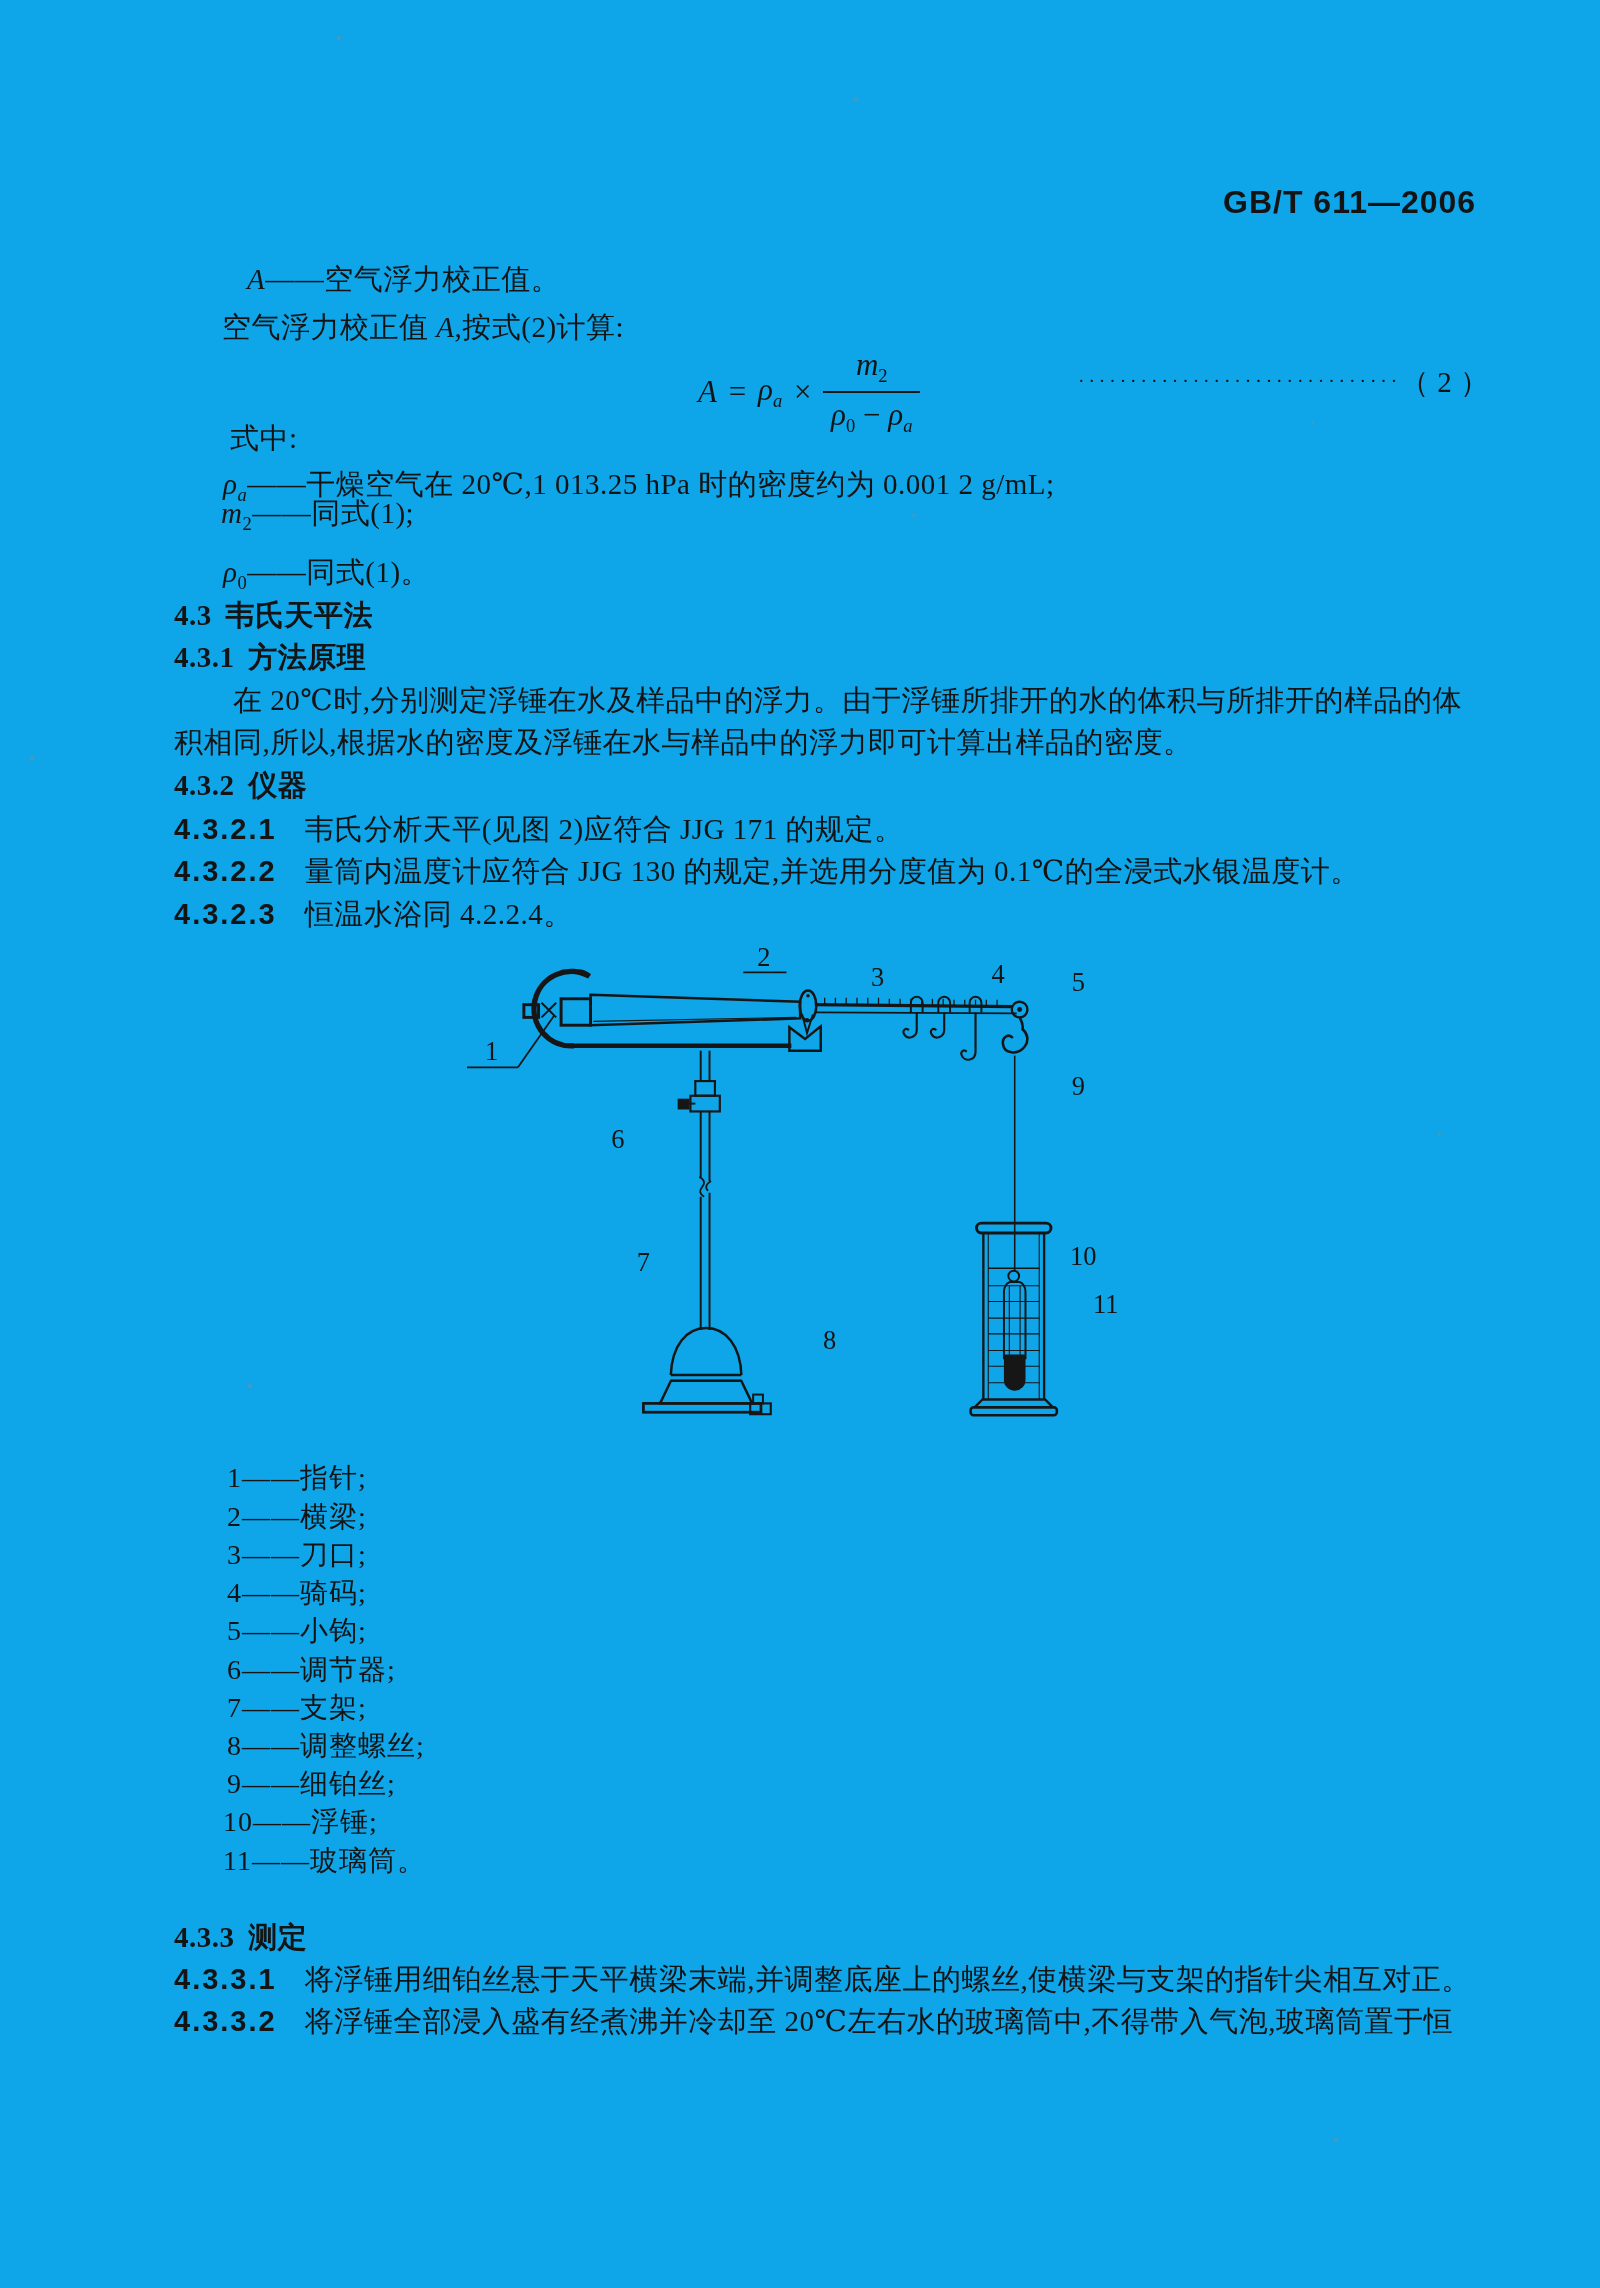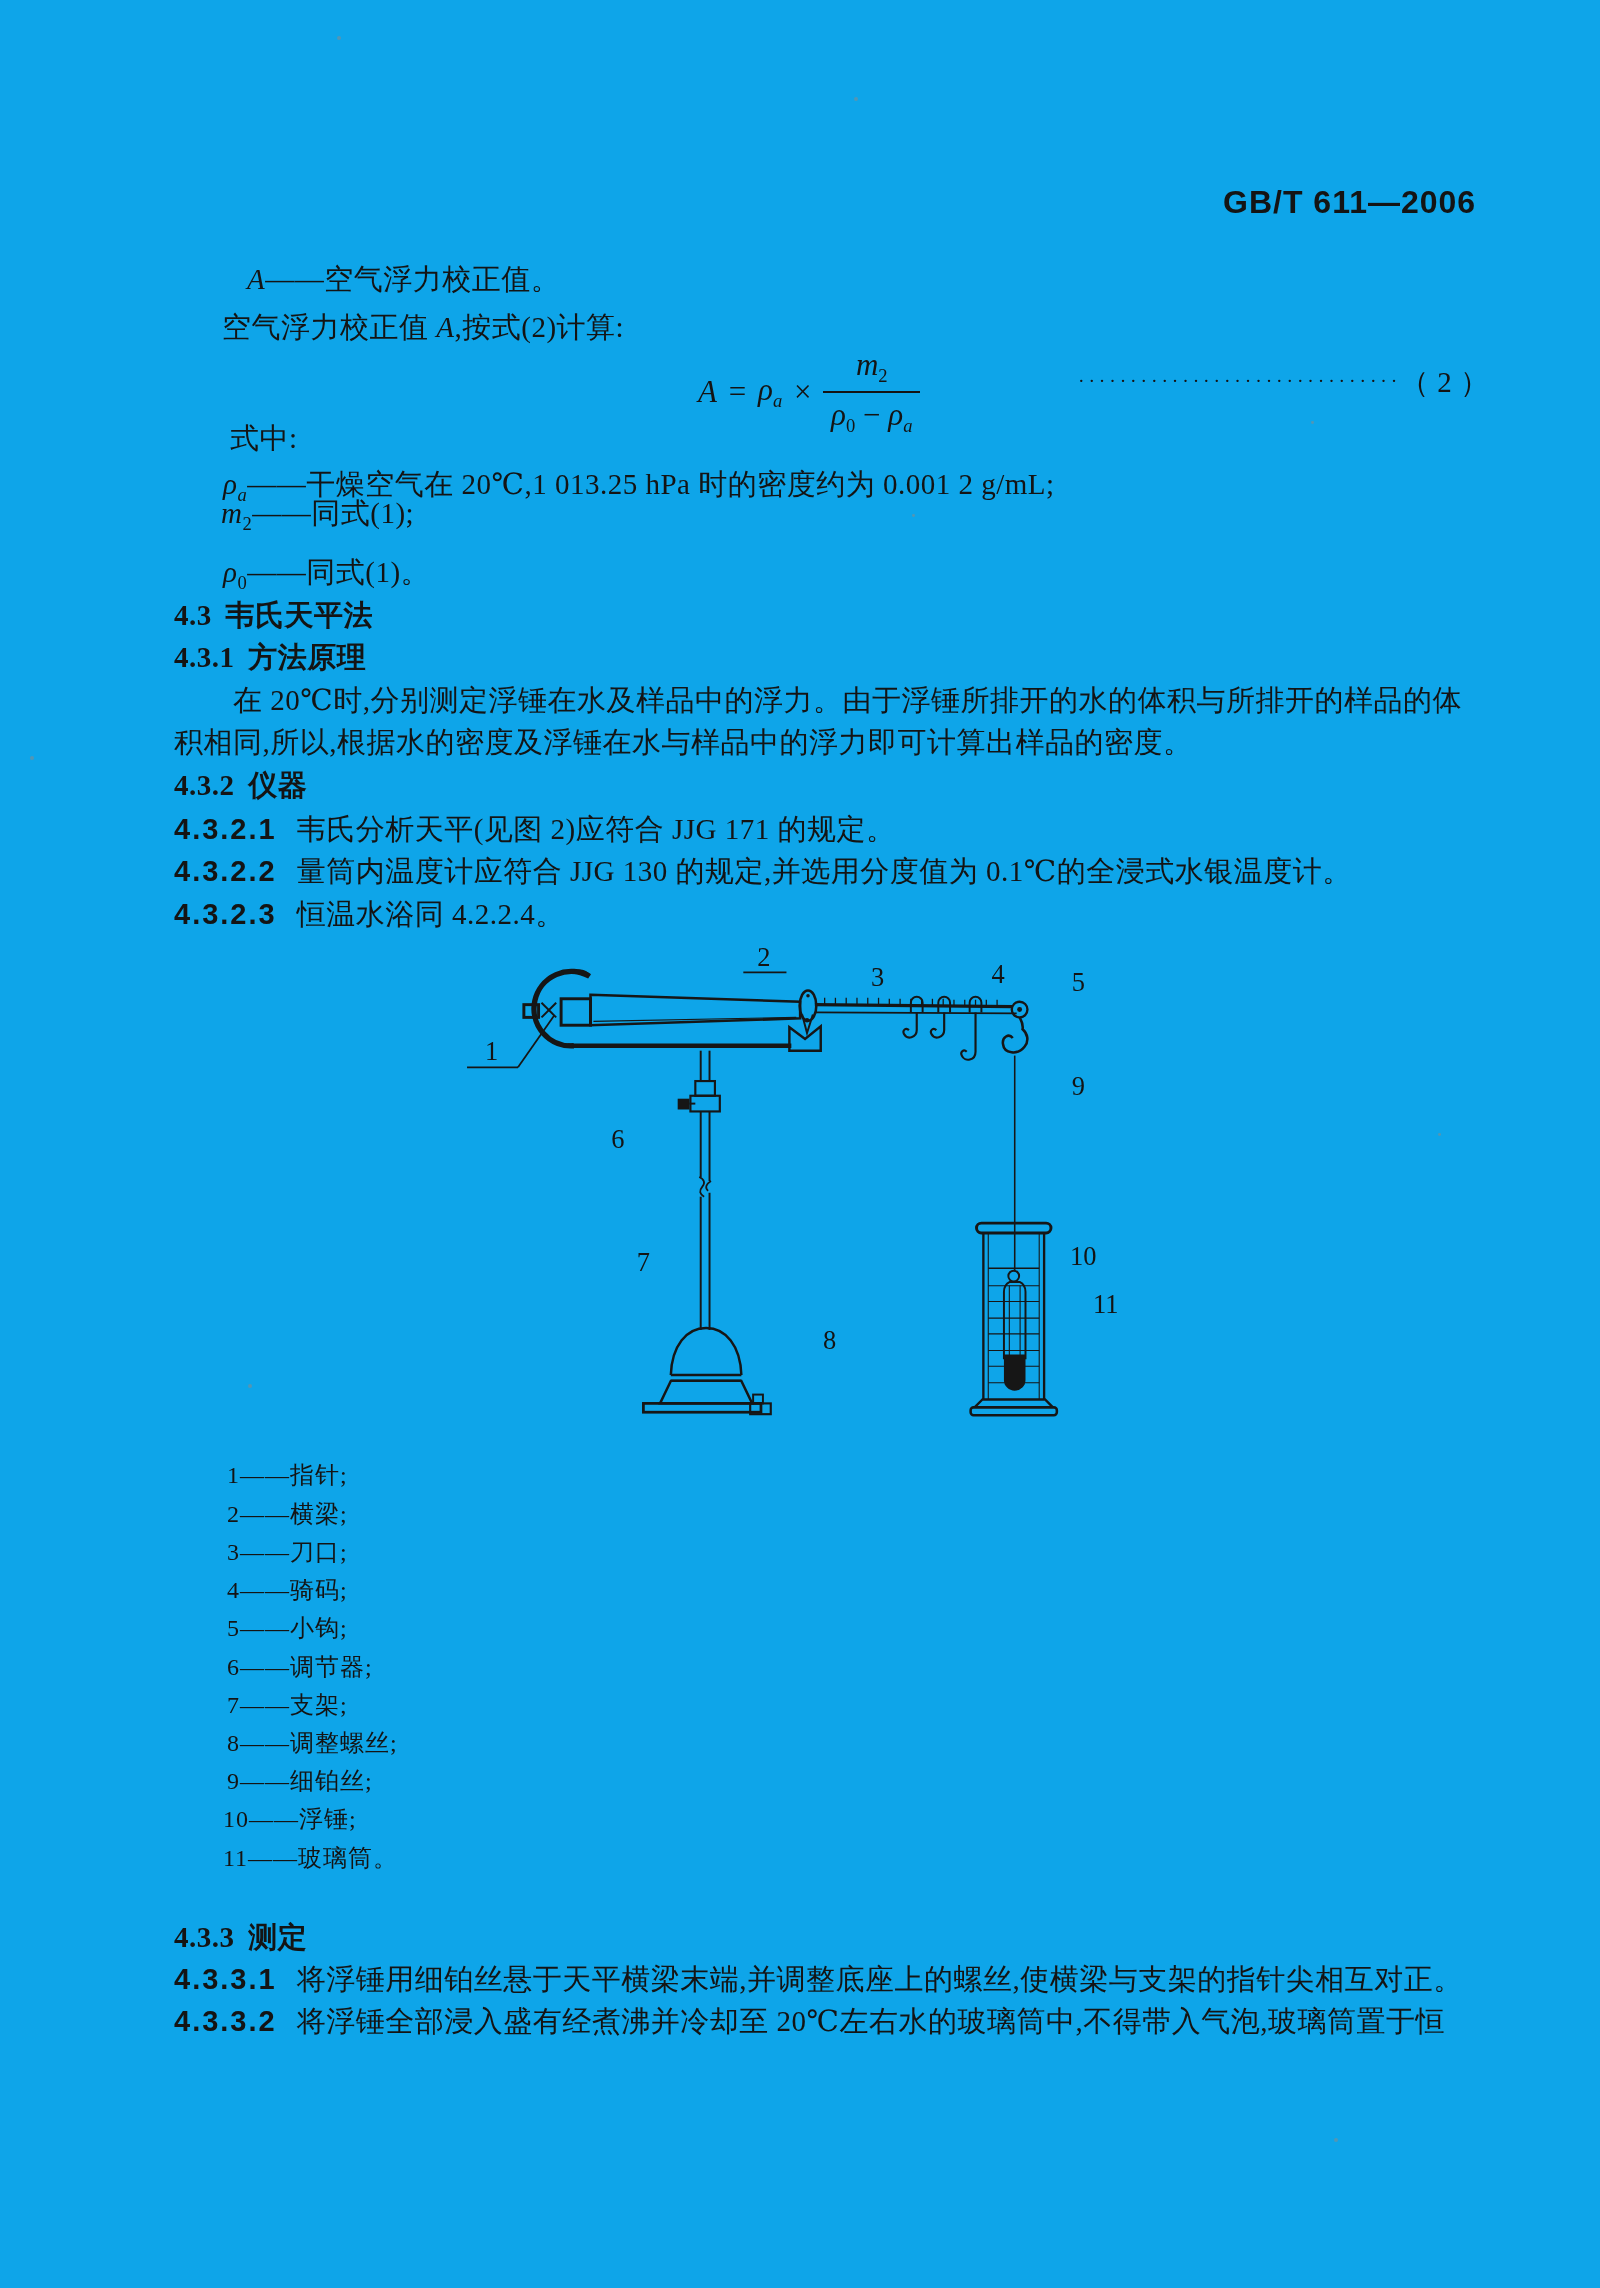--- a/index.html
+++ b/index.html
@@ -2,34 +2,34 @@
 <html><head>
 <meta charset="utf-8">
 <style>
   html,body{margin:0;padding:0;background:#e8e8e4;}
   .page{position:relative;width:1601px;height:2289px;background:#0ea5e9;overflow:hidden;
         font-family:"Liberation Serif","DejaVu Serif",serif;color:#141414;}
   .abs{position:absolute;white-space:nowrap;}
   .body-line{font-size:29px;letter-spacing:0.5px;line-height:1.1;}
   .small-gap{margin-right:13.7px;}
   .head{font-family:Liberation Serif, serif;font-weight:700;}
-  .clause-num{font-family:"Liberation Sans","DejaVu Sans",sans-serif;font-weight:700;margin-right:20px;letter-spacing:2px;text-align:center;}
+  .clause-num{font-family:"Liberation Sans","DejaVu Sans",sans-serif;font-weight:700;margin-right:28px;letter-spacing:2px;text-align:center;}
   .v{font-style:italic;}
   .sb{font-size:18.6px;vertical-align:-6.9px;font-style:italic;}
   .sbn{font-size:18.6px;vertical-align:-6.9px;}
   .header-code{font-family:"Liberation Sans","DejaVu Sans",sans-serif;font-weight:700;
                font-size:32px;letter-spacing:1px;}
   .formula{display:flex;align-items:center;gap:11.8px;font-size:31px;}
   .frac{display:inline-flex;flex-direction:column;align-items:center;line-height:1;font-family:Liberation Serif, serif;}
   .frac .nu{padding:0 7.8px 5.9px;}
   .frac .de{border-top:2.5px solid #141414;padding:5.9px 7.8px 0;}
   .dots{font-size:19.6px;letter-spacing:3.9px;overflow:hidden;}
   .caption{font-family:"Liberation Sans","DejaVu Sans",sans-serif;font-weight:700;
            font-size:30px;text-align:center;letter-spacing:2px;}
-  .legend-line{font-size:24px;letter-spacing:1px;}
+  .legend-line{font-size:28px;letter-spacing:1px;}
   .speck{position:absolute;background:#8a8a8a;border-radius:50%;opacity:.55;}
   svg text{font-family:"Liberation Serif","DejaVu Serif",serif;font-size:27px;fill:#141414;}
   svg .ln{stroke:#161616;fill:none;}
 </style>
 </head>
 <body>
 
 <div class="page">
 
   <div class="speck" style="left:337px;top:36px;width:3.9px;height:3.9px"></div>

